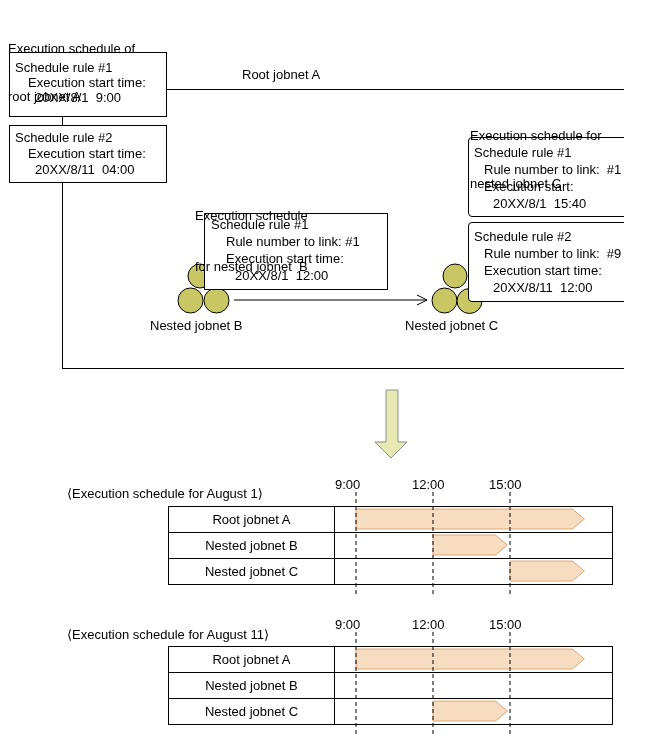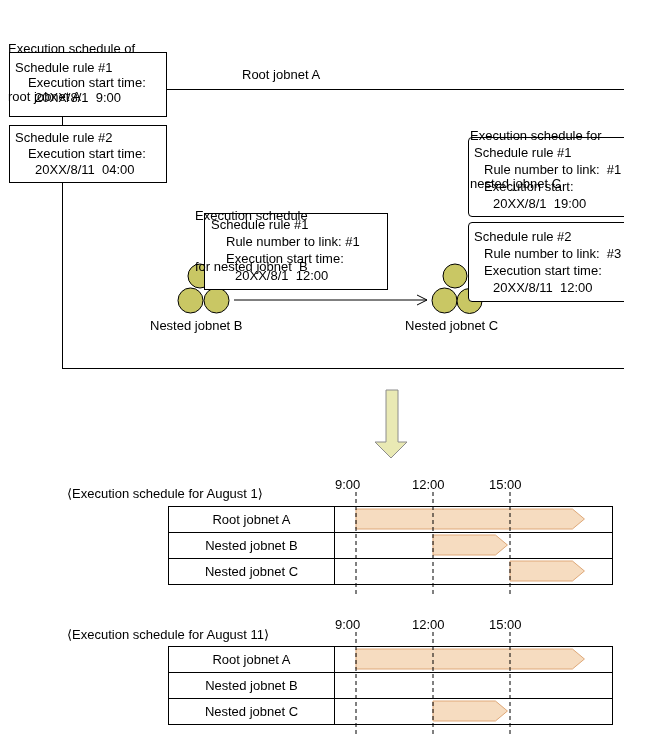--- a/index.html
+++ b/index.html
@@ -77,25 +77,25 @@
   <div class="txt" style="left:150px; top:318px;">Nested jobnet B</div>
 
   <div class="txt" style="left:470px; top:96px;">
     <div>Execution schedule for</div>
     <div>nested jobnet C</div>
   </div>
   <div class="box" style="left:468px; top:137px; width:180px; height:80px; padding:6px 4px 0 5px; line-height:17px; border-radius:4px;">
     <div class="rline">Schedule rule #1</div>
     <div class="rline ind-c1">Rule number to link:  #1</div>
     <div class="rline ind-c1">Execution start:</div>
-    <div class="rline ind-c2">20XX/8/1  19:00</div>
+    <div class="rline ind-c2">20XX/8/1  15:40</div>
   </div>
   <div class="box" style="left:468px; top:222px; width:180px; height:80px; padding:5px 4px 0 5px; line-height:17px; border-radius:4px;">
     <div class="rline">Schedule rule #2</div>
-    <div class="rline ind-c1">Rule number to link:  #3</div>
+    <div class="rline ind-c1">Rule number to link:  #9</div>
     <div class="rline ind-c1">Execution start time:</div>
     <div class="rline ind-c2">20XX/8/11  12:00</div>
   </div>
   <div class="txt" style="left:405px; top:318px;">Nested jobnet C</div>
 
   <svg id="icons-svg" class="layer" width="662" height="738" viewBox="0 0 662 738">
     <g>
       <circle class="jobnet-circle" cx="200" cy="276" r="12"></circle>
       <circle class="jobnet-circle" cx="190.5" cy="300.5" r="12.5"></circle>
       <circle class="jobnet-circle" cx="216.5" cy="300.5" r="12.5"></circle>

